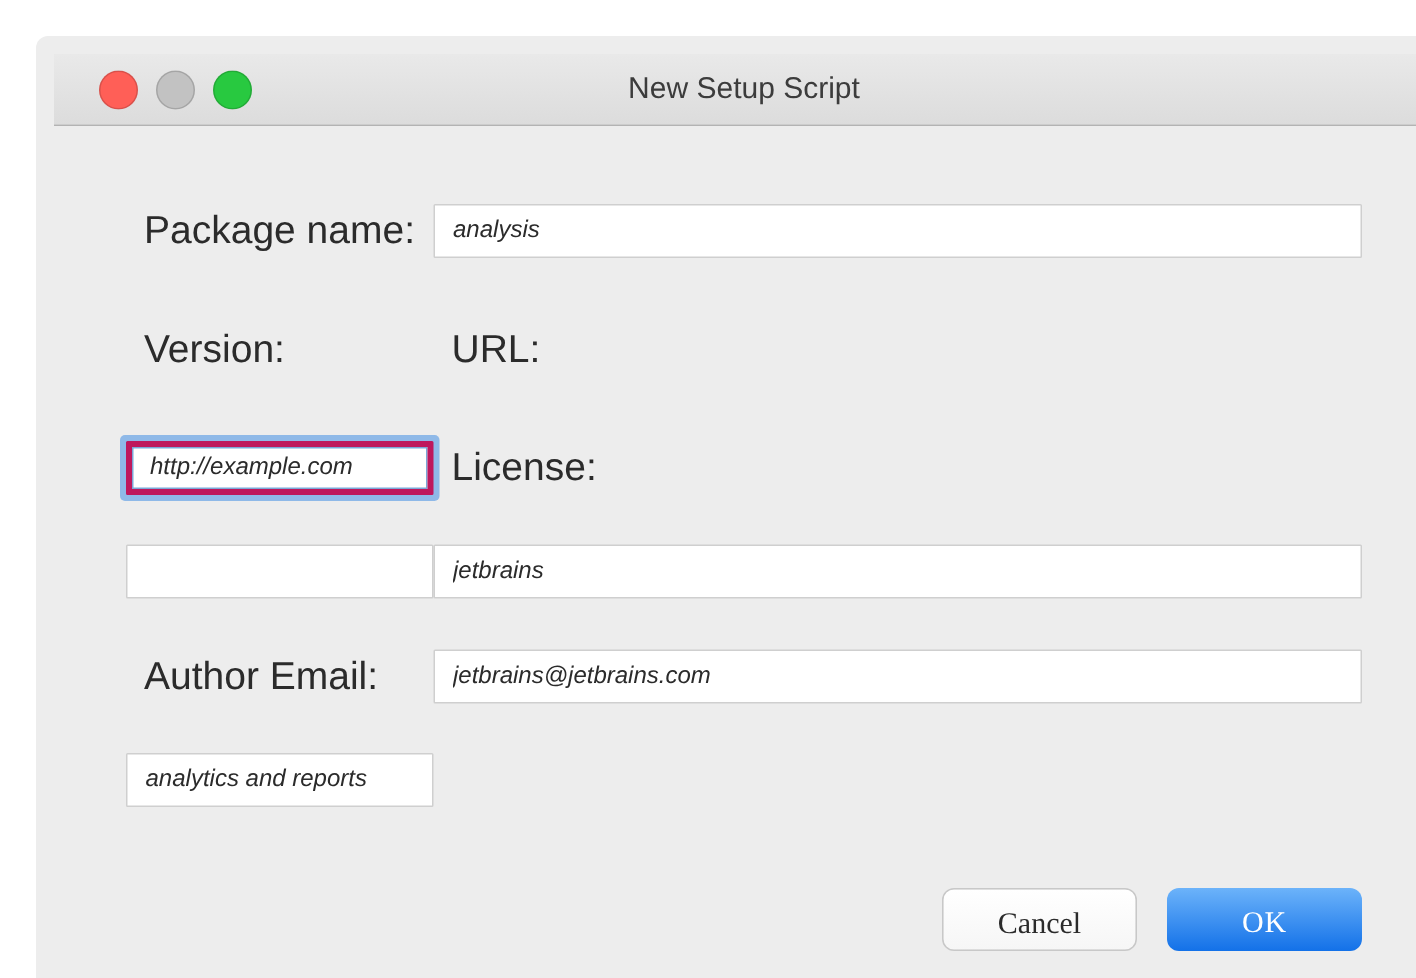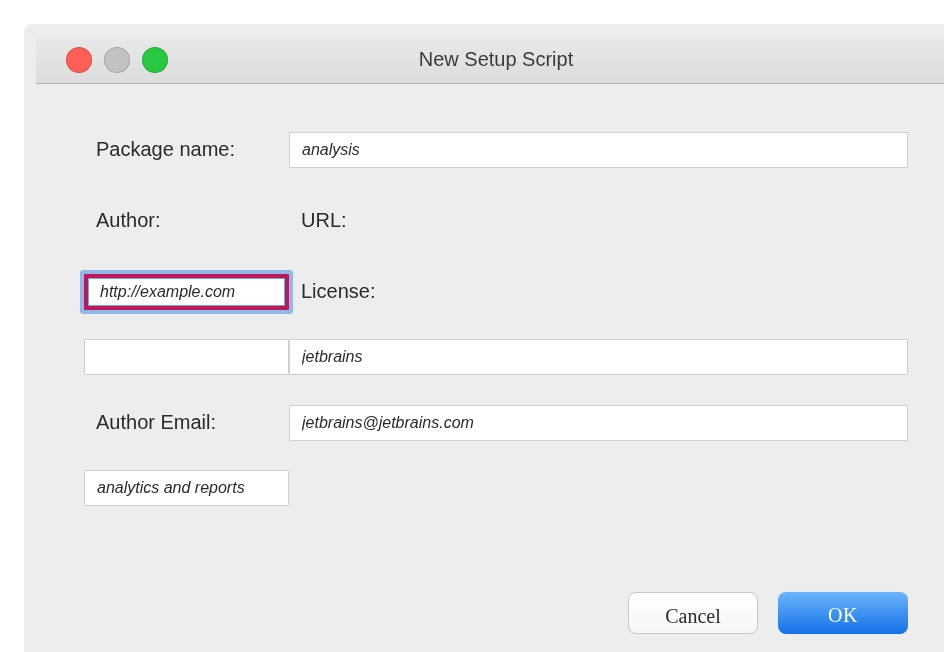--- a/index.html
+++ b/index.html
@@ -72,21 +72,21 @@
     }
     
     .form {
       display: grid;
       grid-template-columns: 205px 1fr;
       row-gap: 24px;
       align-items: center;
     }
     
     .form-label {
-      font-size: 20px;
+      font-size: 26px;
       color: #2b2b2b;
       font-weight: 400;
     }
     
     .form-input {
       height: 36px;
       background: #ffffff;
       border: 1px solid #cfcfcf;
       border-radius: 1px;
       font-size: 16px;
@@ -149,21 +149,21 @@
     <div class="title">New Setup Script</div>
   </div>
 
   <div class="content">
 
     <div class="form">
 
       <div class="form-label">Package name:</div>
       <input type="text" class="form-input" value="analysis" style="">
 
-      <div class="form-label">Author:</div>
+      <div class="form-label">Version:</div>
 
       <div class="form-label">URL:</div>
       <input type="text" class="form-input focused" value="http://example.com" style="">
 
       <div class="form-label">License:</div>
       <input type="text" class="form-input" value="" style="">
 
       <input type="text" class="form-input" value="jetbrains" style="">
 
       <div class="form-label">Author Email:</div>

